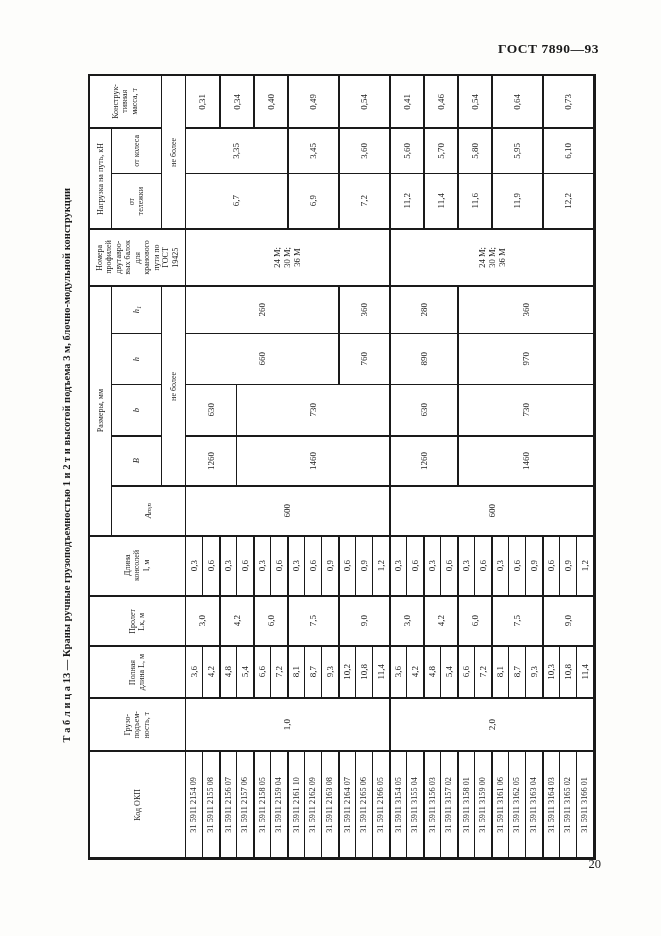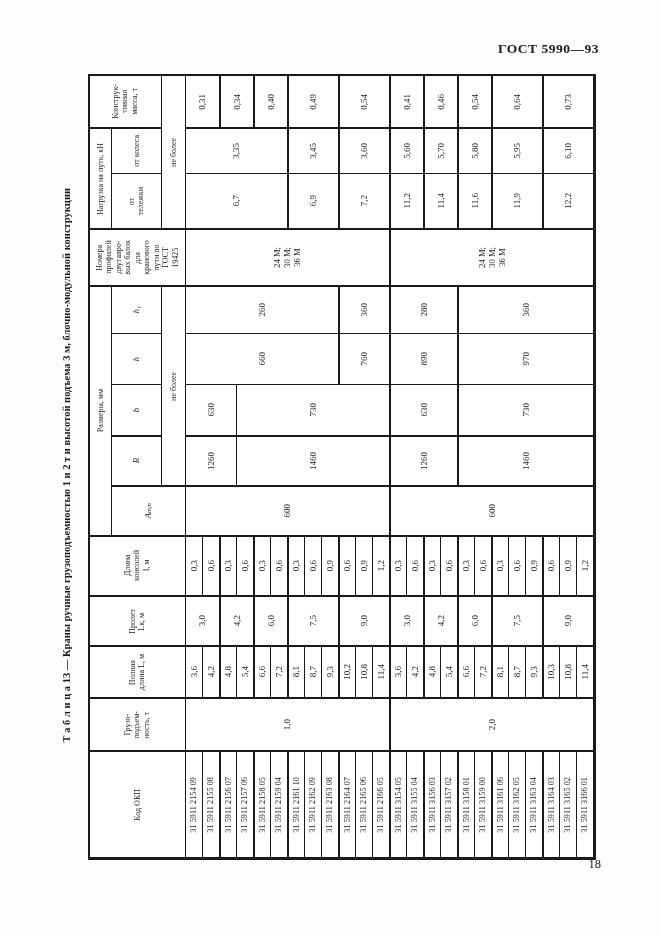--- a/index.html
+++ b/index.html
@@ -50,21 +50,21 @@
   .cell.hdr{font-size:8px;}
   .cell.code{font-size:8.3px;}
   .cell.tb{border-bottom-width:2px;}
   .cell.tl{border-left-width:1.7px;border-left-style:solid;border-left-color:#1a1a1a;}
   .cell.it{font-style:italic;font-size:8.5px;}
   .cell.prof{font-size:8.6px;}
 </style>
 </head>
 <body>
 
-<div class="gost-header">ГОСТ 5990—93</div>
+<div class="gost-header">ГОСТ 7890—93</div>
 
 <div class="table-title">
   <span class="v">Т а б л и ц а  13 — Краны ручные грузоподъемностью 1 и 2 т и высотой подъема 3 м, блочно-модульной конструкции</span>
 </div>
 
 <div class="gost-table">
     <div class="cell hdr tb" style="grid-area: 1 / 1 / span 1 / span 2;">
       <span class="v">Конструк-
 тивная
 масса, т</span>
@@ -524,13 +524,13 @@
       <span class="v">31 5911 3164 03</span>
     </div>
     <div class="cell code" style="grid-area: 14 / 26 / span 1 / span 1;">
       <span class="v">31 5911 3165 02</span>
     </div>
     <div class="cell code" style="grid-area: 14 / 27 / span 1 / span 1;">
       <span class="v">31 5911 3166 01</span>
     </div>
   </div>
 
-<div class="page-number">18</div>
+<div class="page-number">20</div>
 
 </body></html>

